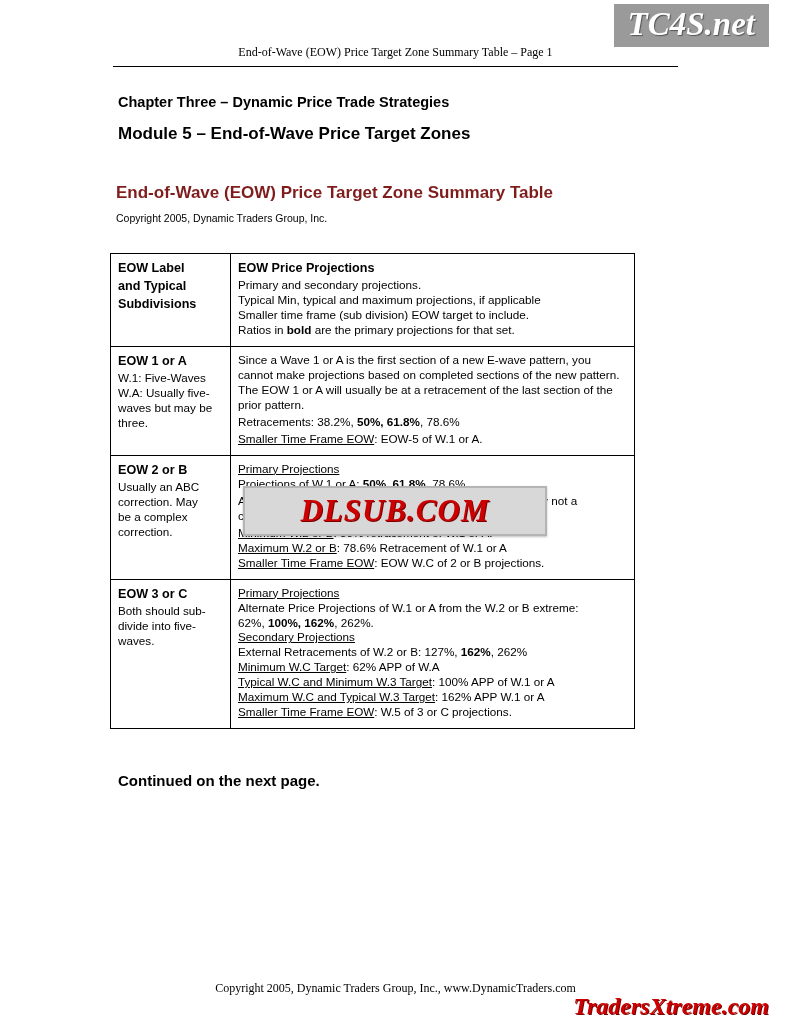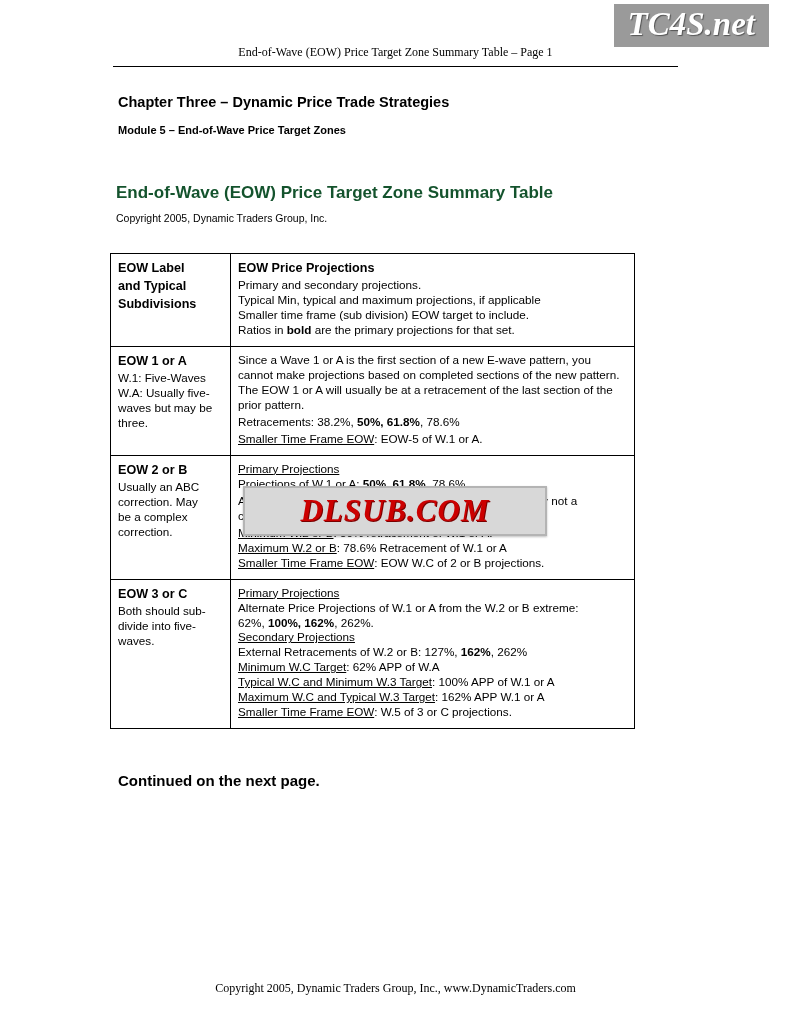--- a/index.html
+++ b/index.html
@@ -64,30 +64,30 @@
     position: absolute;
     left: 118px;
     top: 94px;
     font-size: 14.5px;
     font-weight: bold;
   }
   .module-line {
     position: absolute;
     left: 118px;
     top: 124px;
-    font-size: 11px;
+    font-size: 17px;
     font-weight: bold;
   }
   .blue-title {
     position: absolute;
     left: 116px;
     top: 183px;
     font-size: 17px;
     font-weight: bold;
-    color: #14532d;
+    color: #7f1d1d;
   }
   .copyright-small {
     position: absolute;
     left: 116px;
     top: 212px;
     font-size: 10.5px;
   }
 
   
   .eow-table {
@@ -275,14 +275,15 @@
     </tbody>
   </table>
 
   <div class="dlsub">
     <div class="dlsub-text">DLSUB.COM</div>
   </div>
 
   <div class="continued">Continued on the next page.</div>
 
   <div class="footer">Copyright 2005, Dynamic Traders Group, Inc., www.DynamicTraders.com</div>
+  <div class="tx-watermark">TradersXtreme.com</div>
 
 </div>
 
 </body></html>

